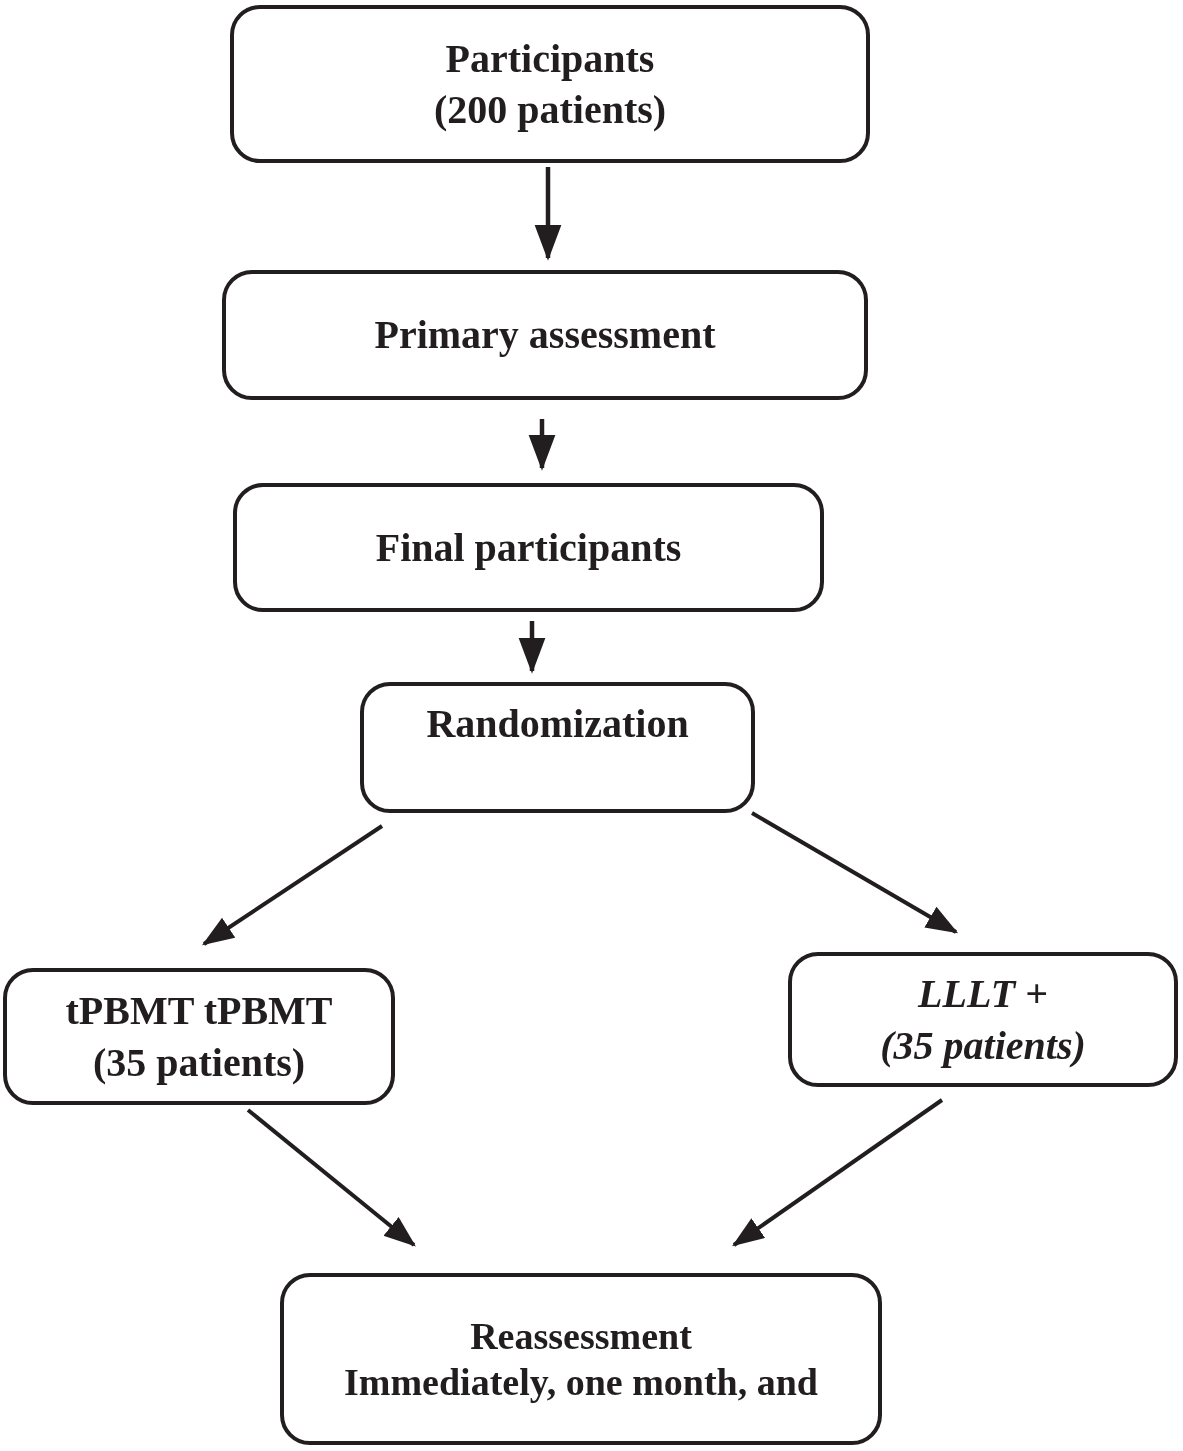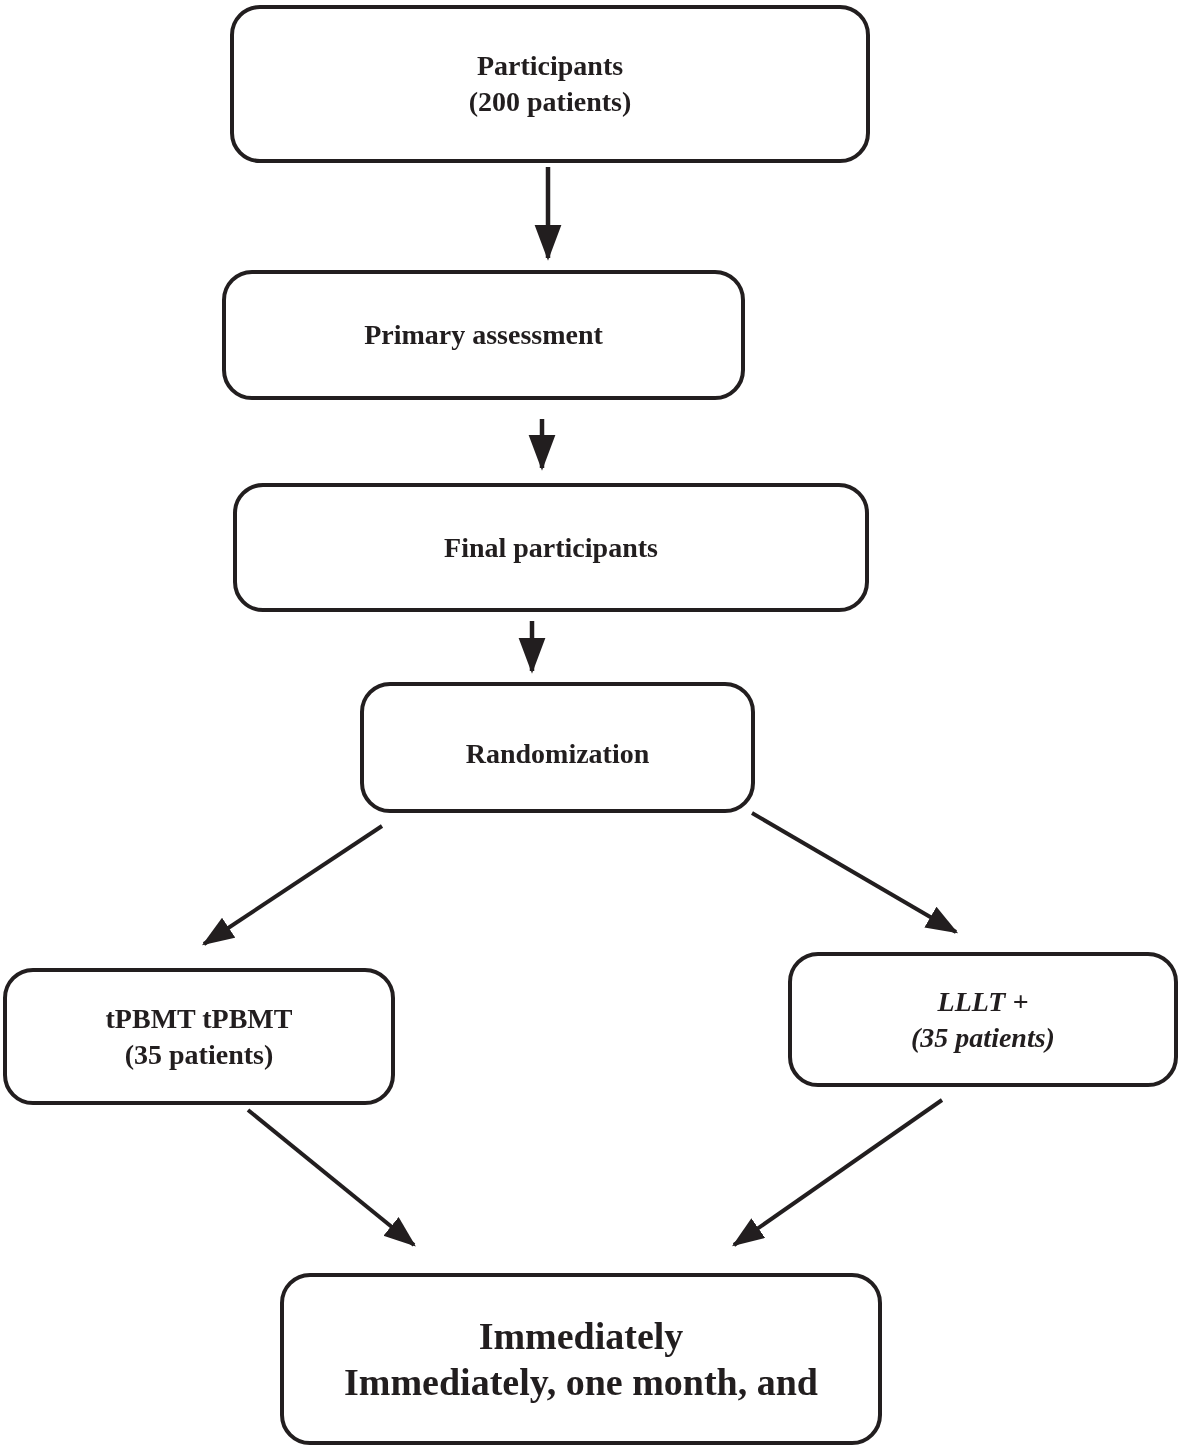--- a/index.html
+++ b/index.html
@@ -29,30 +29,30 @@
     box-sizing: border-box;
     background: #ffffff;
     border: 4px solid #221e1f;
     border-radius: 30px;
     display: flex;
     flex-direction: column;
     align-items: center;
     justify-content: center;
     text-align: center;
     font-weight: bold;
-    font-size: 28px;
+    font-size: 40px;
     line-height: 1.28;
   }
   .box span { display: block; white-space: nowrap; }
 
   .box-participants   { left: 230px; top: 5px;    width: 640px; height: 158px; }
-  .box-primary        { left: 222px; top: 270px;  width: 523px; height: 130px; }
-  .box-final          { left: 233px; top: 483px;  width: 636px; height: 129px; }
+  .box-primary        { left: 222px; top: 270px;  width: 646px; height: 130px; }
+  .box-final          { left: 233px; top: 483px;  width: 591px; height: 129px; }
   .box-randomization  { left: 360px; top: 682px;  width: 395px; height: 131px;
-                        justify-content: center; padding-top: 12px; }
+                        justify-content: flex-start; padding-top: 12px; }
   .box-sham           { left: 3px;   top: 968px;  width: 392px; height: 137px; }
   .box-lllt           { left: 788px; top: 952px;  width: 390px; height: 135px; font-style: italic; }
   .box-reassessment   { left: 280px; top: 1273px; width: 602px; height: 172px;
                         font-size: 38px; line-height: 1.22; }
 </style>
 </head>
 <body>
 
 <div class="canvas">
 
@@ -92,17 +92,17 @@
     <span>tPBMT tPBMT</span>
     <span>(35 patients)</span>
   </div>
 
   <div class="box box-lllt">
     <span>LLLT +</span>
     <span>(35 patients)</span>
   </div>
 
   <div class="box box-reassessment">
-    <span>Immediately</span>
+    <span>Reassessment</span>
     <span>Immediately, one month, and</span>
   </div>
 
 </div>
 
 </body></html>

